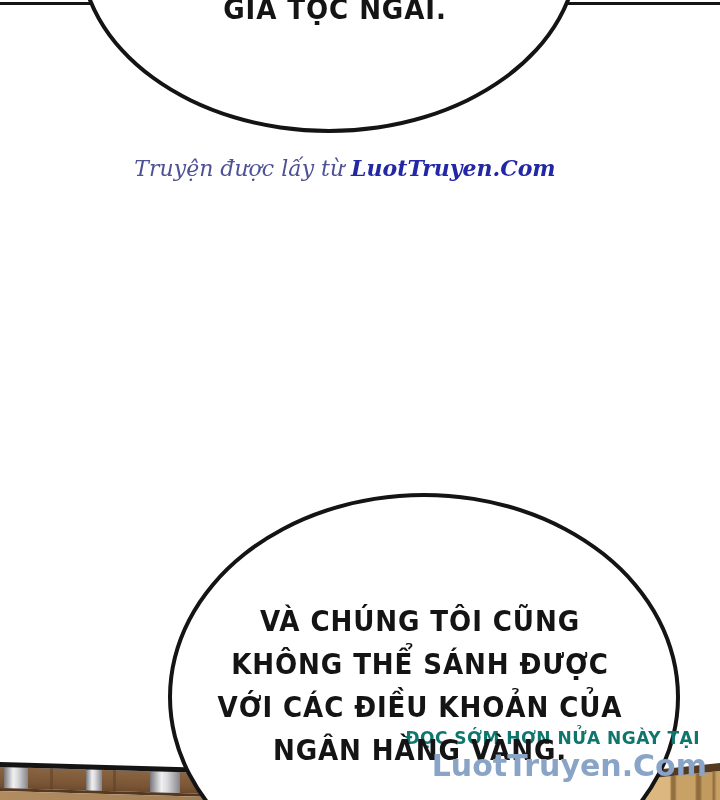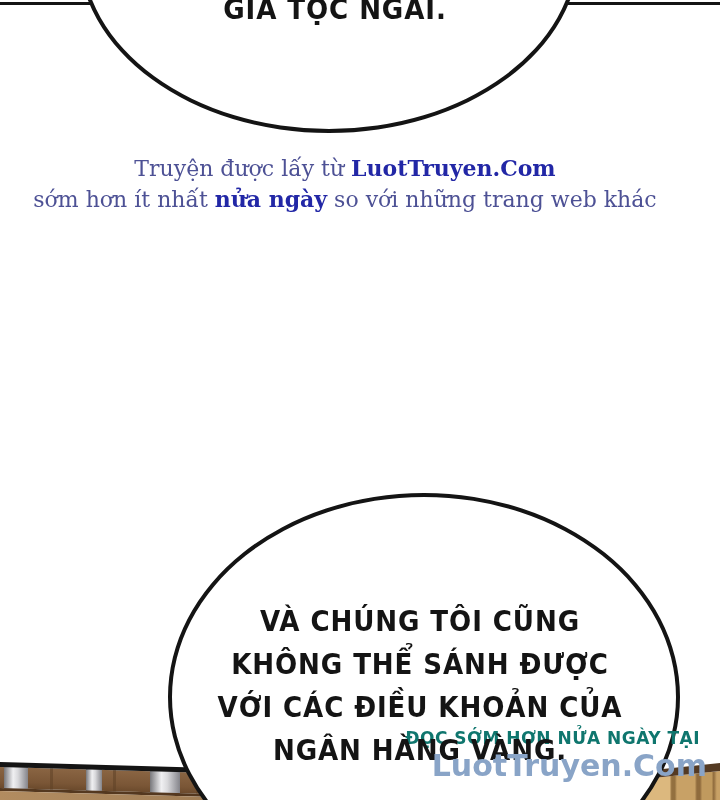--- a/index.html
+++ b/index.html
@@ -48,21 +48,21 @@
   .btext{color:#141414;font-weight:bold;text-align:center;z-index:4;
     font-family:"DejaVu Sans", sans-serif;letter-spacing:1px;}
   .bubble-top-text{left:155px;top:-8px;width:360px;font-size:29px;line-height:34px;
     transform:scaleX(0.9);}
   .bubble-bottom-text{left:170px;top:600px;width:500px;font-size:29px;line-height:43px;
     transform:scaleX(0.9);}
 
   
   .wm-top{left:0;top:153px;width:690px;text-align:center;z-index:3;
     font-family:"DejaVu Serif","Liberation Serif",serif;
-    font-size:22px;line-height:30px;color:#4d5195;}
+    font-size:22px;line-height:30px;color:#4d5195;font-style:italic;}
   .wm-top .b{font-weight:bold;color:#2227a6;}
 
   
   .wm-tagline{right:20px;top:728px;z-index:3;color:#0f766e;font-weight:bold;
     font-size:17px;letter-spacing:0.5px;font-family:"DejaVu Sans",sans-serif;}
   .wm-site{right:13px;top:748px;z-index:5;color:#89a4c7;font-weight:bold;
     font-size:30px;font-family:"DejaVu Sans",sans-serif;}
 </style>
 </head>
 <body>
@@ -89,21 +89,20 @@
     <div class="wall-wood"></div>
     <div class="wall-band"></div>
   </div>
 </div>
 
 <div class="abs bubble bubble-top"></div>
 <div class="abs btext bubble-top-text">GIA TỘC NGÀI.</div>
 
 <div class="abs wm-top">
   <div><span>Truyện được lấy từ </span><span class="b">LuotTruyen.Com</span></div>
-  <div><span>sớm hơn ít nhất </span><span class="b">nửa ngày</span><span> so với những trang web khác</span></div>
 </div>
 
 <div class="abs bubble bubble-bottom"></div>
 
 <div class="abs wm-tagline">ĐỌC SỚM HƠN NỬA NGÀY TẠI</div>
 
 <div class="abs btext bubble-bottom-text">
   <div>VÀ CHÚNG TÔI CŨNG</div>
   <div>KHÔNG THỂ SÁNH ĐƯỢC</div>
   <div>VỚI CÁC ĐIỀU KHOẢN CỦA</div>

